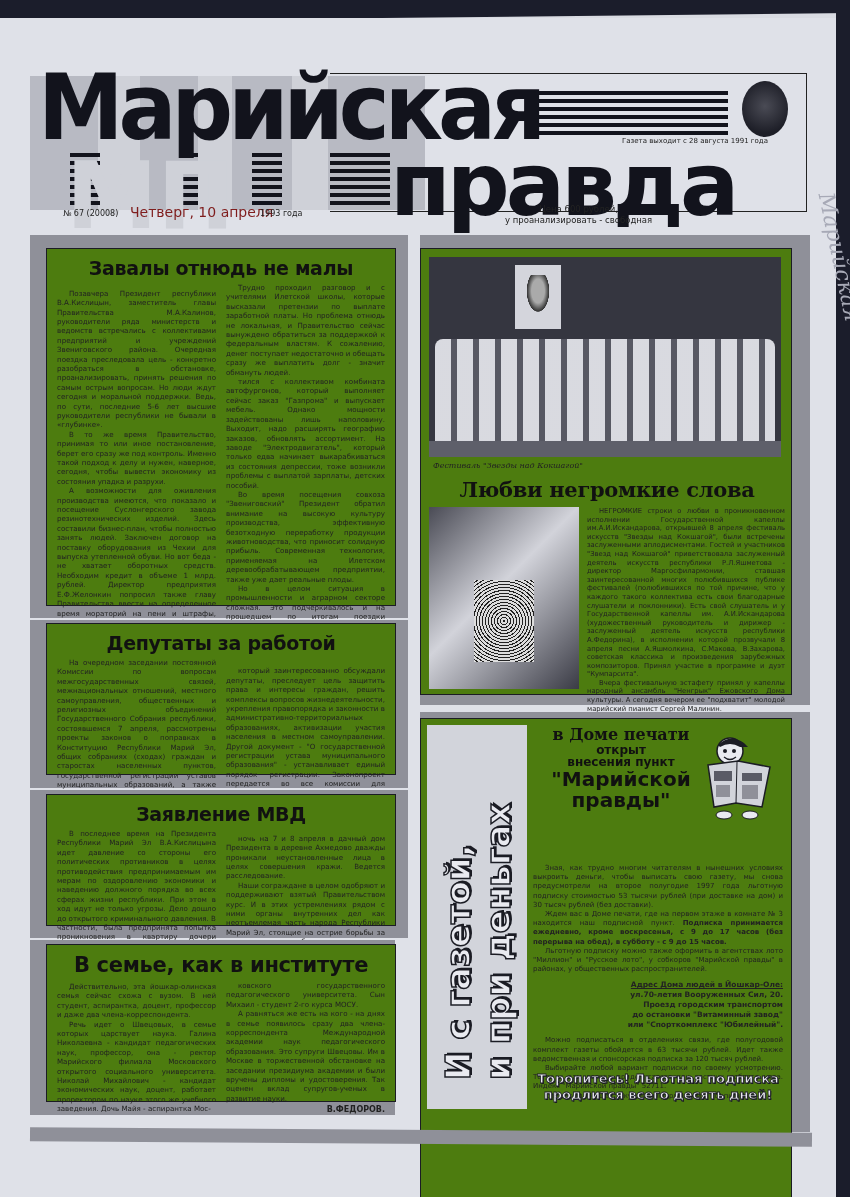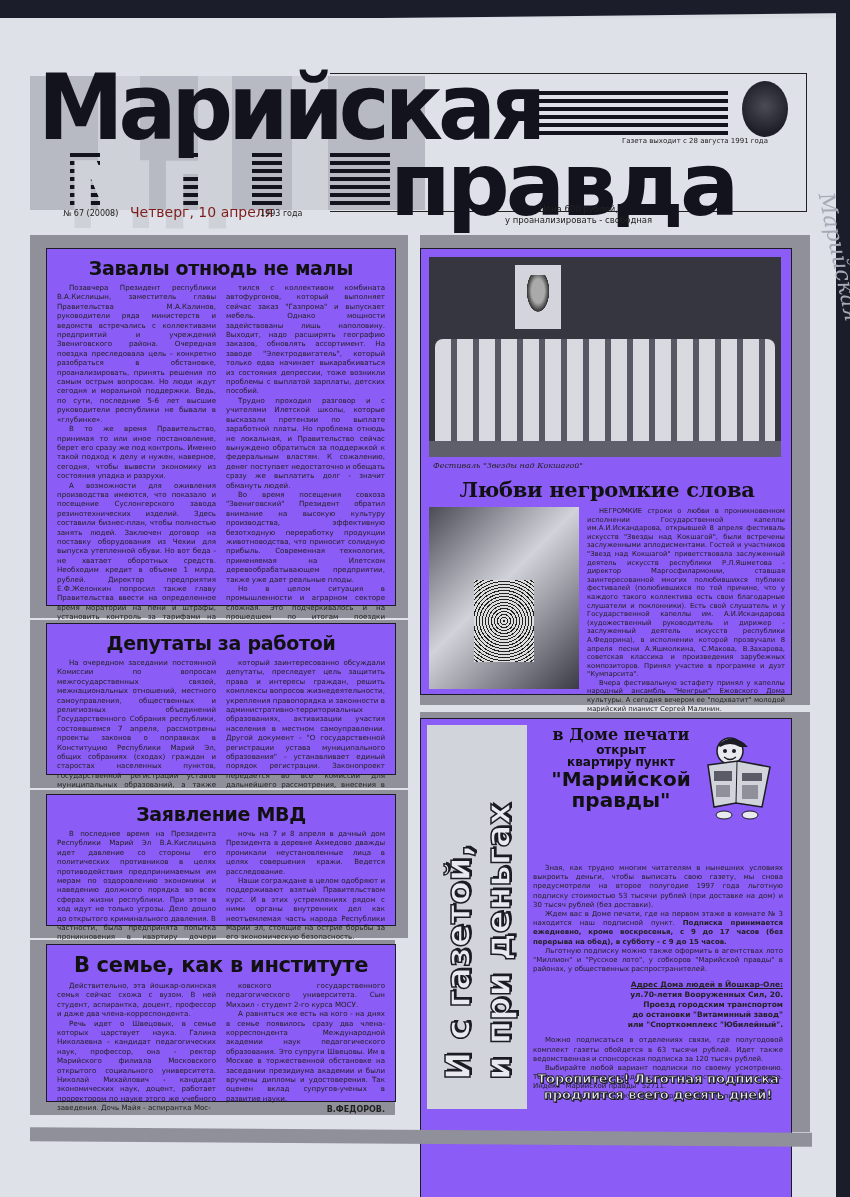--- a/index.html
+++ b/index.html
@@ -23,23 +23,23 @@
   .stripes { position:absolute; background:repeating-linear-gradient(#12131c 0 4px, transparent 4px 8px); }
   .emblem { position:absolute; left:712px; top:8px; width:46px; height:56px; border-radius:50%; background:radial-gradient(circle at 50% 45%, #4a4b55 0%, #1d1e27 70%); }
   .mast-small { position:absolute; left:592px; top:64px; font-size:7px; color:#222; }
   .mast-issue { position:absolute; left:12px; top:136px; font-size:8px; color:#222;margin-left:21px; }
   .mast-date { position:absolute; left:100px; top:131px; font-size:14px; color:#7f1d1d; }
   .mast-year { position:absolute; left:230px; top:136px; font-size:8px; color:#222; }
   .mast-price { position:absolute; left:475px; top:131px; font-size:8.5px; color:#222; text-align:center; line-height:11px; }
 
   
   .shadow { position:absolute; background:#8f9099; }
-  .box { position:absolute; background:#8b5cf6; border:1.5px solid #1b1c24; box-sizing:border-box; padding:6px 10px 4px 10px; }
+  .box { position:absolute; background:#4d7c0f; border:1.5px solid #1b1c24; box-sizing:border-box; padding:6px 10px 4px 10px; }
   .headline { font-family:"DejaVu Sans", sans-serif; font-weight:bold; text-align:center; color:#111; letter-spacing:-0.3px; margin:2px 0 4px 0; }
-  .cols { display:flex; gap:10px; }
+  .cols { display:flex; gap:10px;align-items:center; }
   .col { flex:1; font-size:7.1px; line-height:9.4px; text-align:justify; color:#222; }
   .col p { margin:0; text-indent:12px; }
   .sig { text-align:right; font-weight:bold; font-size:8px; margin-top:2px; }
 
   .photo { position:absolute; background:#353640; overflow:hidden; }
   .photo .portrait { position:absolute; left:86px; top:8px; width:46px; height:64px; background:#d4d5dc; }
   .photo .portrait:after { content:""; position:absolute; left:10px; top:10px; width:26px; height:40px; background:radial-gradient(ellipse at 50% 40%, #aaa 0 35%, #333 60%, transparent 62%); }
   .photo .choir { position:absolute; left:6px; bottom:8px; width:340px; height:110px;
     background:repeating-linear-gradient(90deg, #e7e8ee 0 16px, #5a5b66 16px 22px); opacity:.92; border-radius:8px 8px 0 0; }
   .photo .floor { position:absolute; left:0; bottom:0; width:100%; height:16px; background:#5e5f6a; }
@@ -95,22 +95,22 @@
   <div class="headline" style="font-size:19px;">Завалы отнюдь не малы</div>
   <div class="cols">
     <div class="col">
       <p>Позавчера Президент республики В.А.Кислицын, заместитель главы Правительства М.А.Калинов, руководители ряда министерств и ведомств встречались с коллективами предприятий и учреждений Звениговского района. Очередная поездка преследовала цель - конкретно разобраться в обстановке, проанализировать, принять решения по самым острым вопросам. Но люди ждут сегодня и моральной поддержки. Ведь, по сути, последние 5-6 лет высшие руководители республики не бывали в «глубинке».</p>
       <p>В то же время Правительство, принимая то или иное постановление, берет его сразу же под контроль. Именно такой подход к делу и нужен, наверное, сегодня, чтобы вывести экономику из состояния упадка и разрухи.</p>
       <p>А возможности для оживления производства имеются, что показало и посещение Суслонгерского завода резинотехнических изделий. Здесь составили бизнес-план, чтобы полностью занять людей. Заключен договор на поставку оборудования из Чехии для выпуска утепленной обуви. Но вот беда - не хватает оборотных средств. Необходим кредит в объеме 1 млрд. рублей. Директор предприятия Е.Ф.Желонкин попросил также главу Правительства ввести на определенное время мораторий на пени и штрафы, установить контроль за тарифами на тепло, газ, электроэнергию.</p>
       <p>В поселке Суслонгер В.А.Кислицын побывал на строительстве второй очереди новой школы. И было принято решение реконструировать старые здания под поликлинику и стационар больницы. Опять же потребуются средства.</p>
       <p>В пос.Красногорский Президент встре-</p>
     </div>
     <div class="col">
+      <p>Трудно проходил разговор и с учителями Илетской школы, которые высказали претензии по выплате заработной платы. Но проблема отнюдь не локальная, и Правительство сейчас вынуждено обратиться за поддержкой к федеральным властям. К сожалению, денег поступает недостаточно и обещать сразу же выплатить долг - значит обмануть людей.</p>
       <p>тился с коллективом комбината автофургонов, который выполняет сейчас заказ "Газпрома" и выпускает мебель. Однако мощности задействованы лишь наполовину. Выходит, надо расширять географию заказов, обновлять ассортимент. На заводе "Электродвигатель", который только едва начинает выкарабкиваться из состояния депрессии, тоже возникли проблемы с выплатой зарплаты, детских пособий.</p>
-      <p>Трудно проходил разговор и с учителями Илетской школы, которые высказали претензии по выплате заработной платы. Но проблема отнюдь не локальная, и Правительство сейчас вынуждено обратиться за поддержкой к федеральным властям. К сожалению, денег поступает недостаточно и обещать сразу же выплатить долг - значит обмануть людей.</p>
       <p>Во время посещения совхоза "Звениговский" Президент обратил внимание на высокую культуру производства, эффективную безотходную переработку продукции животноводства, что приносит солидную прибыль. Современная технология, применяемая на Илетском деревообрабатывающем предприятии, также уже дает реальные плоды.</p>
       <p>Но в целом ситуация в промышленности и аграрном секторе сложная. Это подчеркивалось и на прошедшем по итогам поездки хозяйственном активе. И, к примеру, по заводу им. С.Н.Бутякова нужно еще некоторое время, чтобы разобраться во всем и принять верное решение. А сегодня каждый коллектив должен сам изыскивать резервы для пополнения оборотных средств. По итогам актива были даны конкретные поручения руководителям республиканских органов.</p>
       <div class="sig">[Наш корр.].</div>
     </div>
   </div>
 </div>
 
 <div class="shadow" style="left:30px; top:620px; width:378px; height:168px;"></div>
 <div class="box" style="left:46px; top:623px; width:350px; height:152px;">
   <div class="headline" style="font-size:19px;">Депутаты за работой</div>
@@ -173,21 +173,21 @@
     <div style="text-align:right; font-size:7px; font-weight:bold;">Фото В.Кузьминых.</div>
   </div>
 </div>
 
 <div class="shadow" style="left:420px; top:712px; width:390px; height:420px;"></div>
 <div class="box" style="left:420px; top:718px; width:372px; height:510px; padding:4px;">
   <div style="position:absolute; left:6px; top:6px; width:100px; height:384px; background:#d2d4db;"></div>
   <div class="promo-h" style="position:absolute; left:110px; top:8px; width:180px;">
     <div style="font-size:16px; font-family:'DejaVu Serif', serif;">в Доме печати</div>
     <div style="font-size:12px;">открыт</div>
-    <div style="font-size:12px;">квартиру пункт</div>
+    <div style="font-size:12px;">внесения пункт</div>
     <div style="font-size:20px;">"Марийской</div>
     <div style="font-size:20px;">правды"</div>
   </div>
   <div class="col" style="position:absolute; left:112px; top:145px; width:250px; font-size:7px; line-height:9.2px;">
     <p>Зная, как трудно многим читателям в нынешних условиях выкроить деньги, чтобы выписать свою газету, мы снова предусмотрели на второе полугодие 1997 года льготную подписку стоимостью 53 тысячи рублей (при доставке на дом) и 30 тысяч рублей (без доставки).</p>
     <p><span>Ждем вас в Доме печати, где на первом этаже в комнате № 3 находится наш подписной пункт.</span> <b>Подписка принимается ежедневно, кроме воскресенья, с 9 до 17 часов (без перерыва на обед), в субботу - с 9 до 15 часов.</b></p>
     <p>Льготную подписку можно также оформить в агентствах лото "Миллион" и "Русское лото", у собкоров "Марийской правды" в районах, у общественных распространителей.</p>
     <div class="addr" style="margin:6px 0;">
       <div class="u">Адрес Дома людей в Йошкар-Оле:</div>
       <div>ул.70-летия Вооруженных Сил, 20.</div>

